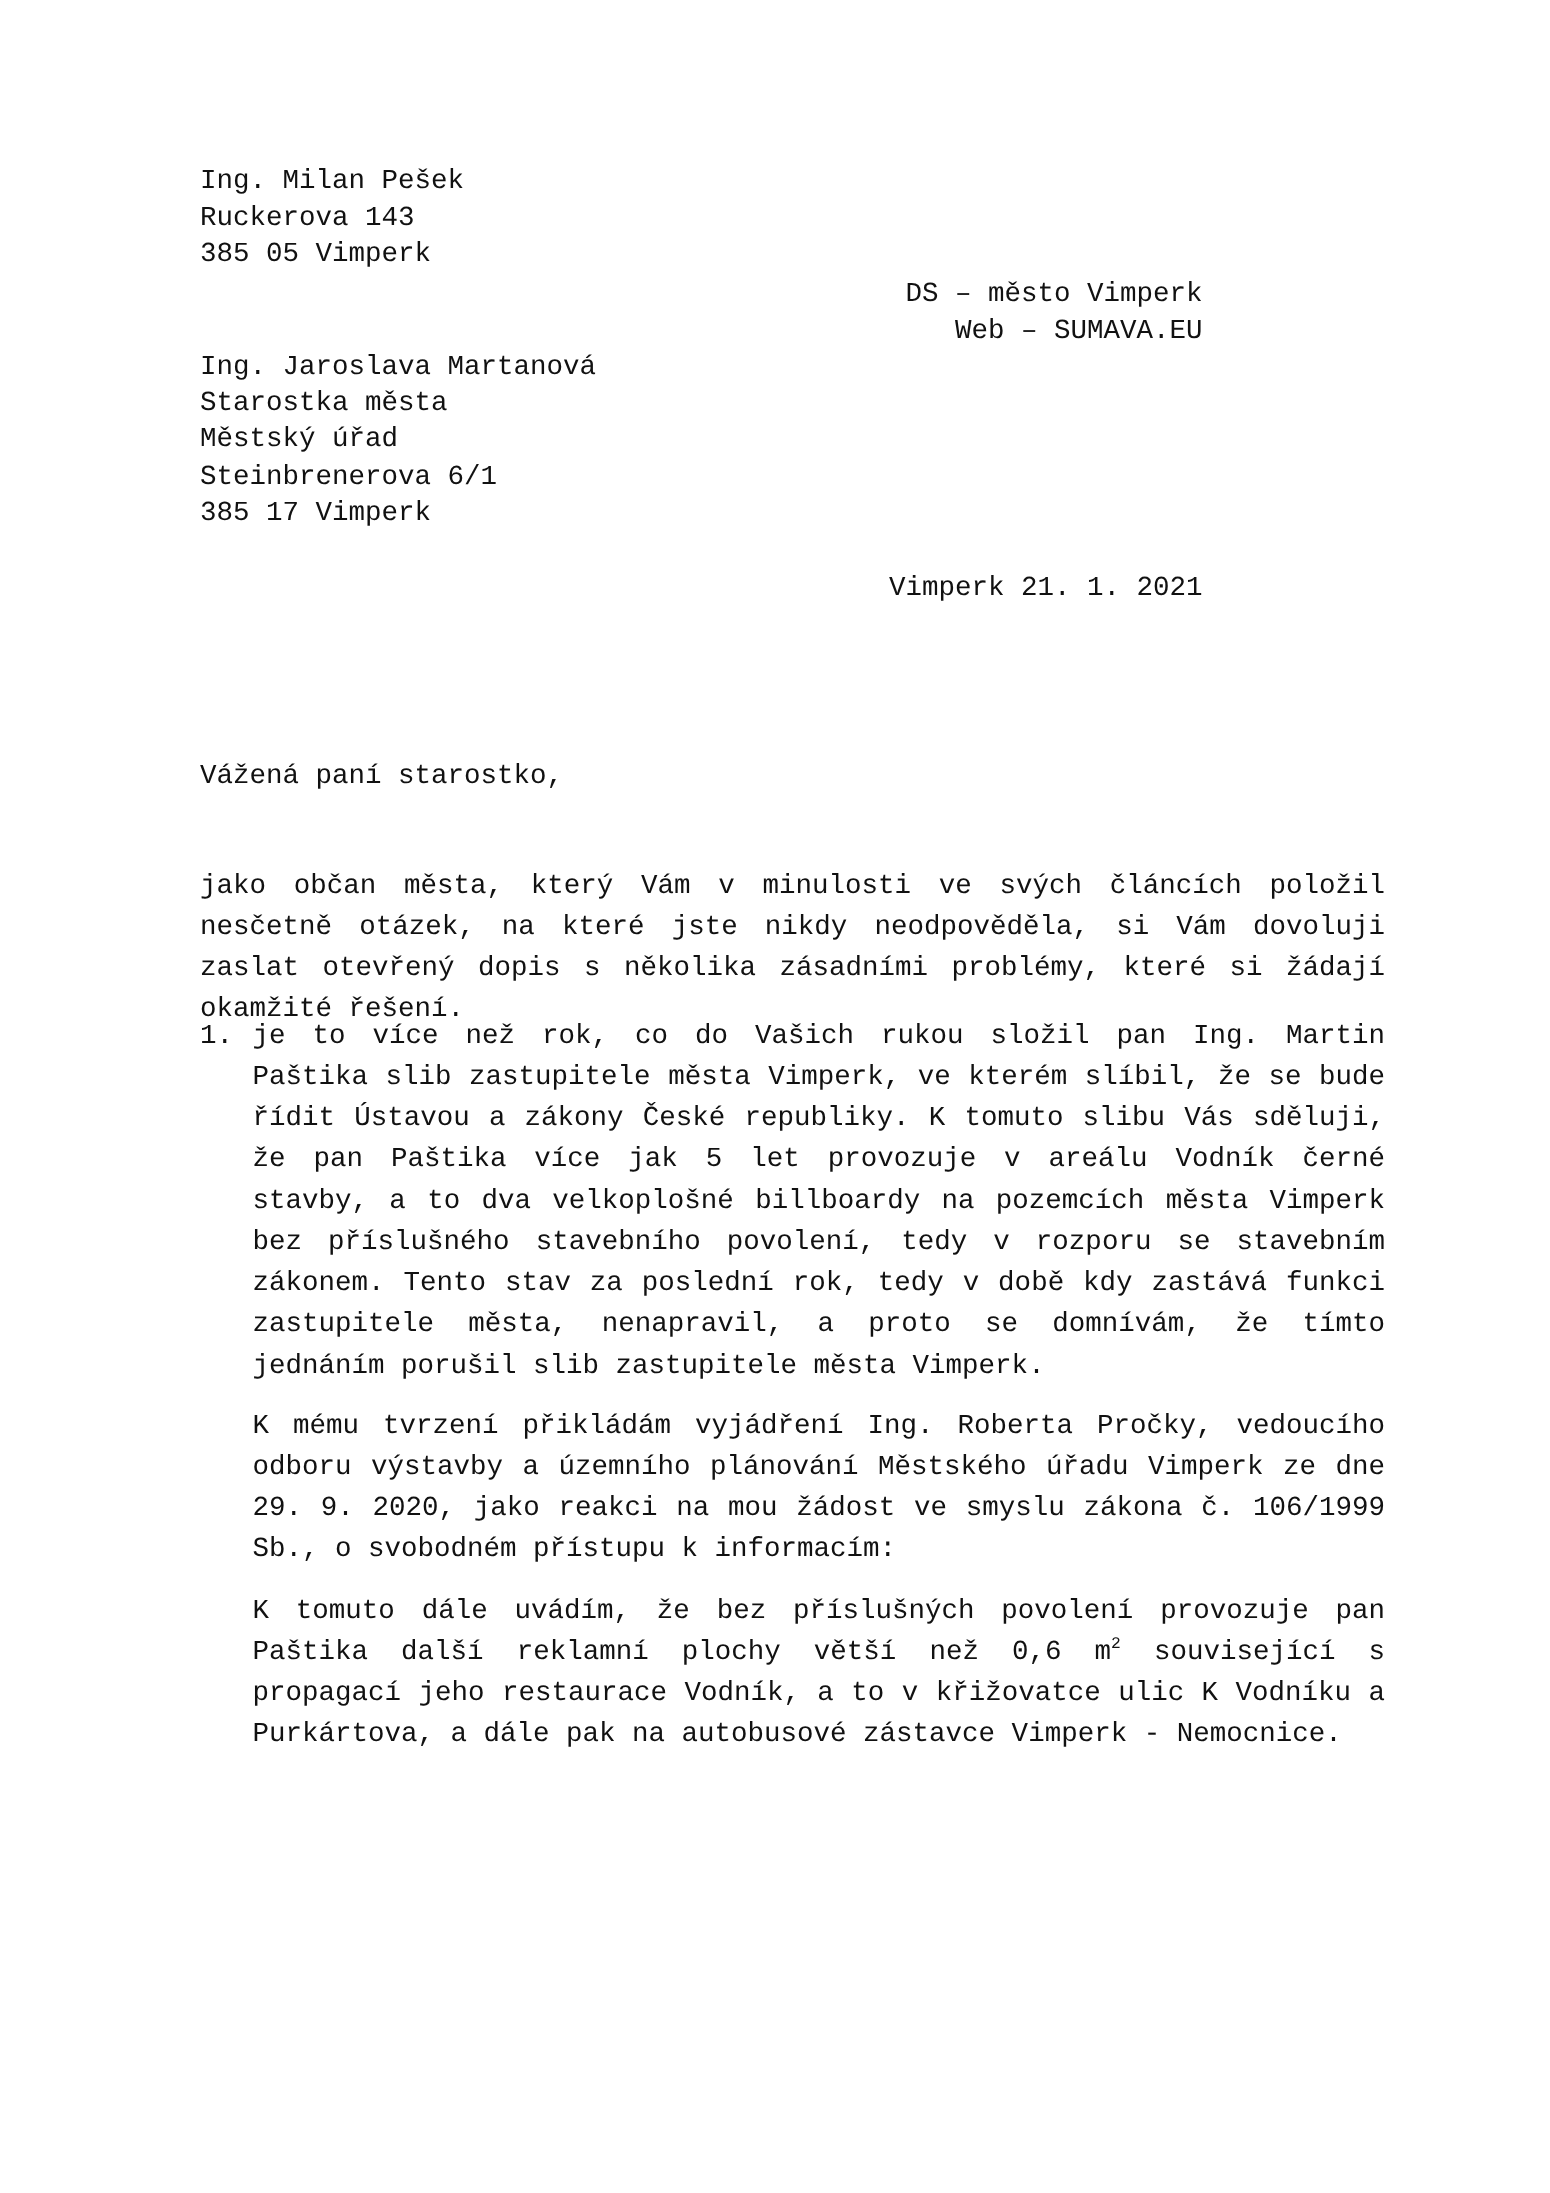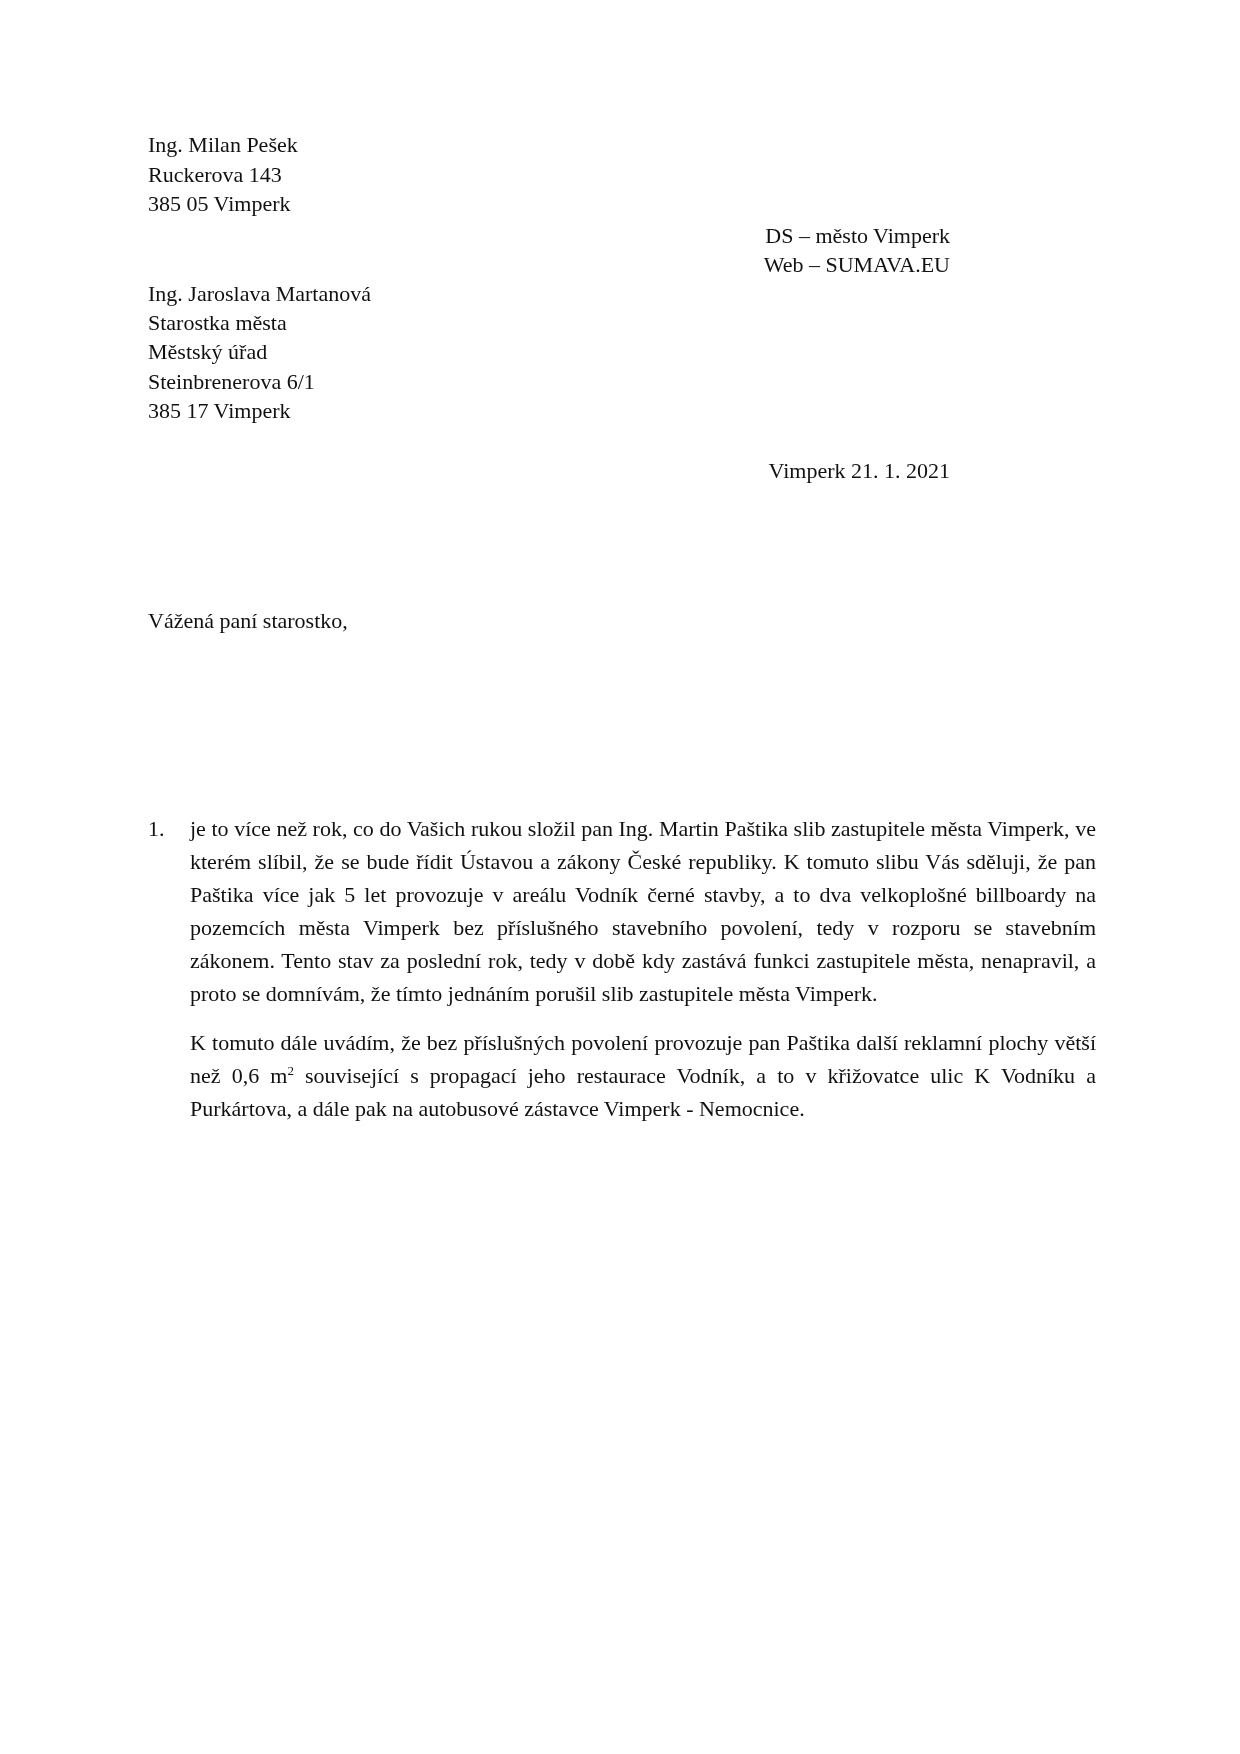--- a/index.html
+++ b/index.html
@@ -1,18 +1,18 @@
 <!DOCTYPE html>
 <html><head>
 <meta charset="utf-8">
 <style>
   html, body { margin: 0; padding: 0; background: #ffffff; }
   body { width: 1240px; height: 1754px; position: relative; overflow: hidden;
          font-family: "Liberation Serif", "DejaVu Serif", serif; color: #111; font-size: 22px; }
-  .page { position: absolute; left: 0; top: 0; width: 1092px; height: 1754px; }
+  .page { position: absolute; left: 12px; top: 0; width: 1092px; height: 1754px; font-family: Liberation Mono, monospace; }
   .line { position: absolute; white-space: nowrap; line-height: 30px; }
   .left { left: 148px; }
   .right { right: 142px; text-align: center; }
   .bold { font-weight: bold; }
   .block { position: absolute; left: 148px; width: 948px; line-height: 33px; text-align: justify; }
   .item { position: absolute; left: 190px; width: 906px; }
   .item-num { position: absolute; left: 148px; line-height: 33px; }
   .para { line-height: 33px; text-align: justify; margin: 0; }
   .quote { font-style: italic; line-height: 33px; text-align: justify; margin: 0; }
   sup { font-size: 13px; line-height: 0; }
@@ -33,20 +33,22 @@
   <div class="line left" style="top:308px">Starostka města</div>
   <div class="line left" style="top:337px">Městský úřad</div>
   <div class="line left" style="top:367px">Steinbrenerova 6/1</div>
   <div class="line left" style="top:396px">385 17 Vimperk</div>
 
   <div class="line right" style="top:456px">Vimperk 21. 1. 2021</div>
 
 
   <div class="line left" style="top:606px">Vážená paní starostko,</div>
 
+  <div class="block" style="top:692px">jako občan města, který Vám v minulosti ve svých článcích položil nesčetně otázek, na které jste nikdy neodpověděla, si Vám dovoluji zaslat otevřený dopis s několika zásadními problémy, které si žádají okamžité řešení.</div>
 
   <div class="item-num" style="top:812px">1.</div>
   <div class="item" style="top:812px">
     <p class="para">je to více než rok, co do Vašich rukou složil pan Ing. Martin Paštika slib zastupitele města Vimperk, ve kterém slíbil, že se bude řídit Ústavou a zákony České republiky. K tomuto slibu Vás sděluji, že pan Paštika více jak 5 let provozuje v areálu Vodník černé stavby, a to dva velkoplošné billboardy na pozemcích města Vimperk bez příslušného stavebního povolení, tedy v rozporu se stavebním zákonem. Tento stav za poslední rok, tedy v době kdy zastává funkci zastupitele města, nenapravil, a proto se domnívám, že tímto jednáním porušil slib zastupitele města Vimperk.</p>
+    <p class="para" style="margin-top:15px">K mému tvrzení přikládám vyjádření Ing. Roberta Pročky, vedoucího odboru výstavby a územního plánování Městského úřadu Vimperk ze dne 29. 9. 2020, jako reakci na mou žádost ve smyslu zákona č. 106/1999 Sb., o svobodném přístupu k informacím:</p>
     <p class="para" style="margin-top:16px"><span>K tomuto dále uvádím, že bez příslušných povolení provozuje pan Paštika další reklamní plochy větší než 0,6 m</span><sup>2</sup><span> související s propagací jeho restaurace Vodník, a to v křižovatce ulic K Vodníku a Purkártova, a dále pak na autobusové zástavce Vimperk - Nemocnice.</span></p>
   </div>
 
 </div>
 
 </body></html>

